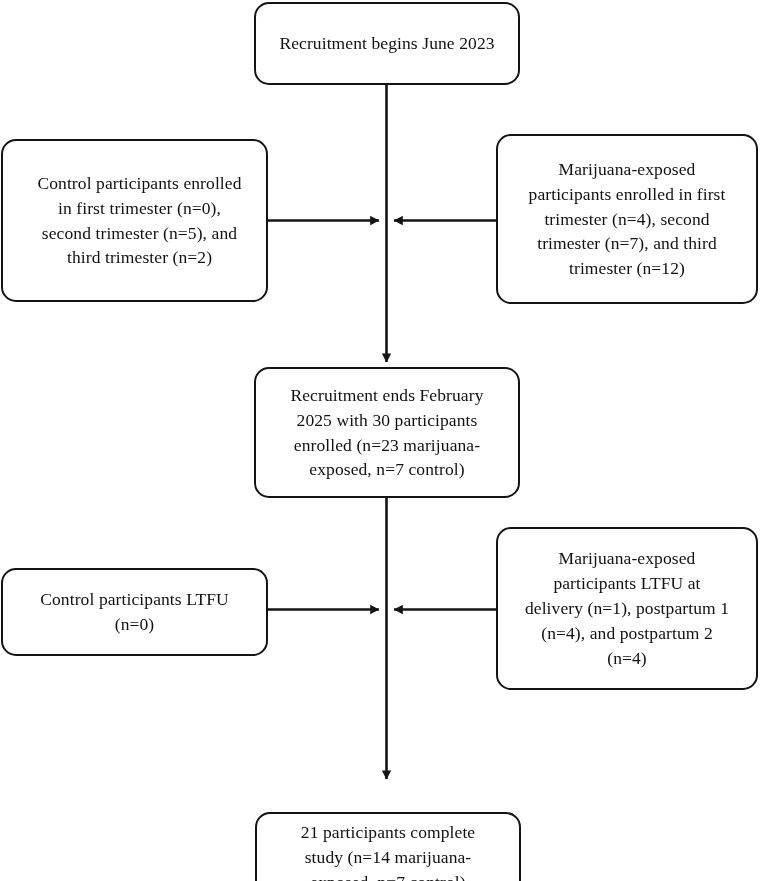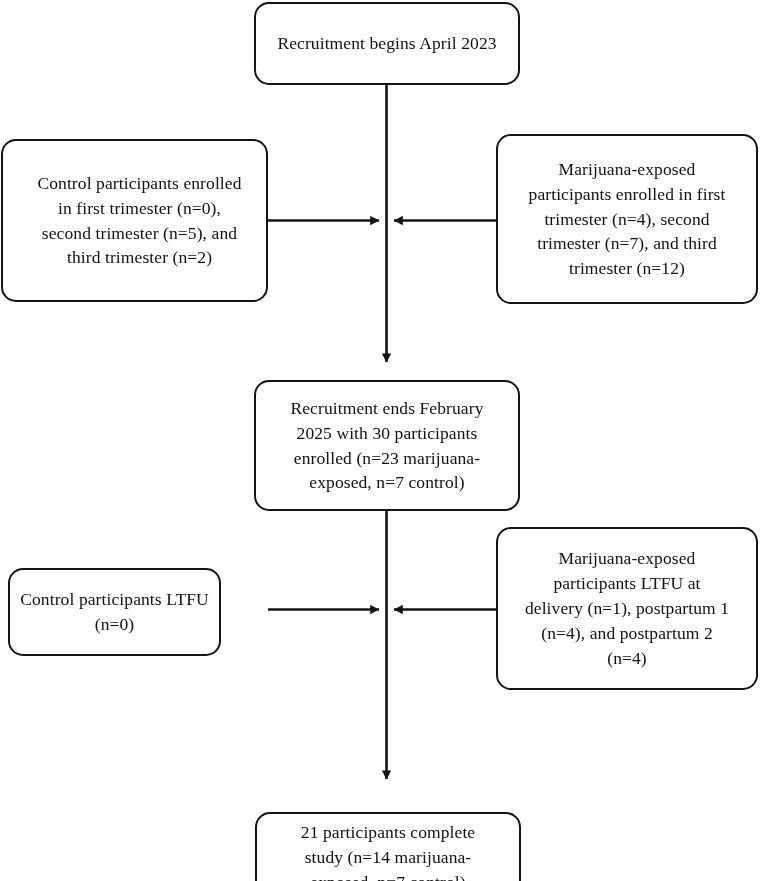--- a/index.html
+++ b/index.html
@@ -35,22 +35,22 @@
   }
   .node span {
     display: block;
     width: 100%;
   }
 
   
   #node-recruitment-start { left: 254px;  top: 2px;   width: 266px; height: 83px; }
   #node-control-enrolled  { left: 1px;    top: 139px; width: 267px; height: 163px; padding-left: 20px; }
   #node-mj-enrolled       { left: 496px;  top: 134px; width: 262px; height: 170px; }
-  #node-recruitment-end   { left: 254px;  top: 380px; width: 266px; height: 131px; text-align: center; }
-  #node-control-ltfu      { left: 8px;    top: 568px; width: 213px; height: 88px; }
+  #node-recruitment-end   { left: 254px;  top: 367px; width: 266px; height: 131px; text-align: center; }
+  #node-control-ltfu      { left: 1px;    top: 568px; width: 267px; height: 88px; }
   #node-mj-ltfu           { left: 496px;  top: 527px; width: 262px; height: 163px; }
   #node-study-complete    { left: 255px;  top: 784px; width: 266px; height: 91px; margin-top: 28px; }
 
   
   #connectors {
     position: absolute;
     left: 0;
     top: 0;
     width: 767px;
     height: 881px;
@@ -82,21 +82,21 @@
     <line x1="268" y1="220.5" x2="379" y2="220.5" stroke="#141414" stroke-width="2.4" marker-end="url(#arrow-right)"></line>
 
     <line x1="496" y1="220.5" x2="394" y2="220.5" stroke="#141414" stroke-width="2.4" marker-end="url(#arrow-left)"></line>
 
     <line x1="268" y1="609.5" x2="379" y2="609.5" stroke="#141414" stroke-width="2.4" marker-end="url(#arrow-right)"></line>
 
     <line x1="496" y1="609.5" x2="394" y2="609.5" stroke="#141414" stroke-width="2.4" marker-end="url(#arrow-left)"></line>
   </svg>
 
   <div class="node" id="node-recruitment-start">
-    <span>Recruitment begins April 2023</span>
+    <span>Recruitment begins June 2023</span>
   </div>
 
   <div class="node" id="node-control-enrolled">
     <span>Control participants enrolled<br>in first trimester (n=0),<br>second trimester (n=5), and<br>third trimester (n=2)</span>
   </div>
 
   <div class="node" id="node-mj-enrolled">
     <span>Marijuana-exposed<br>participants enrolled in first<br>trimester (n=4), second<br>trimester (n=7), and third<br>trimester (n=12)</span>
   </div>
 

